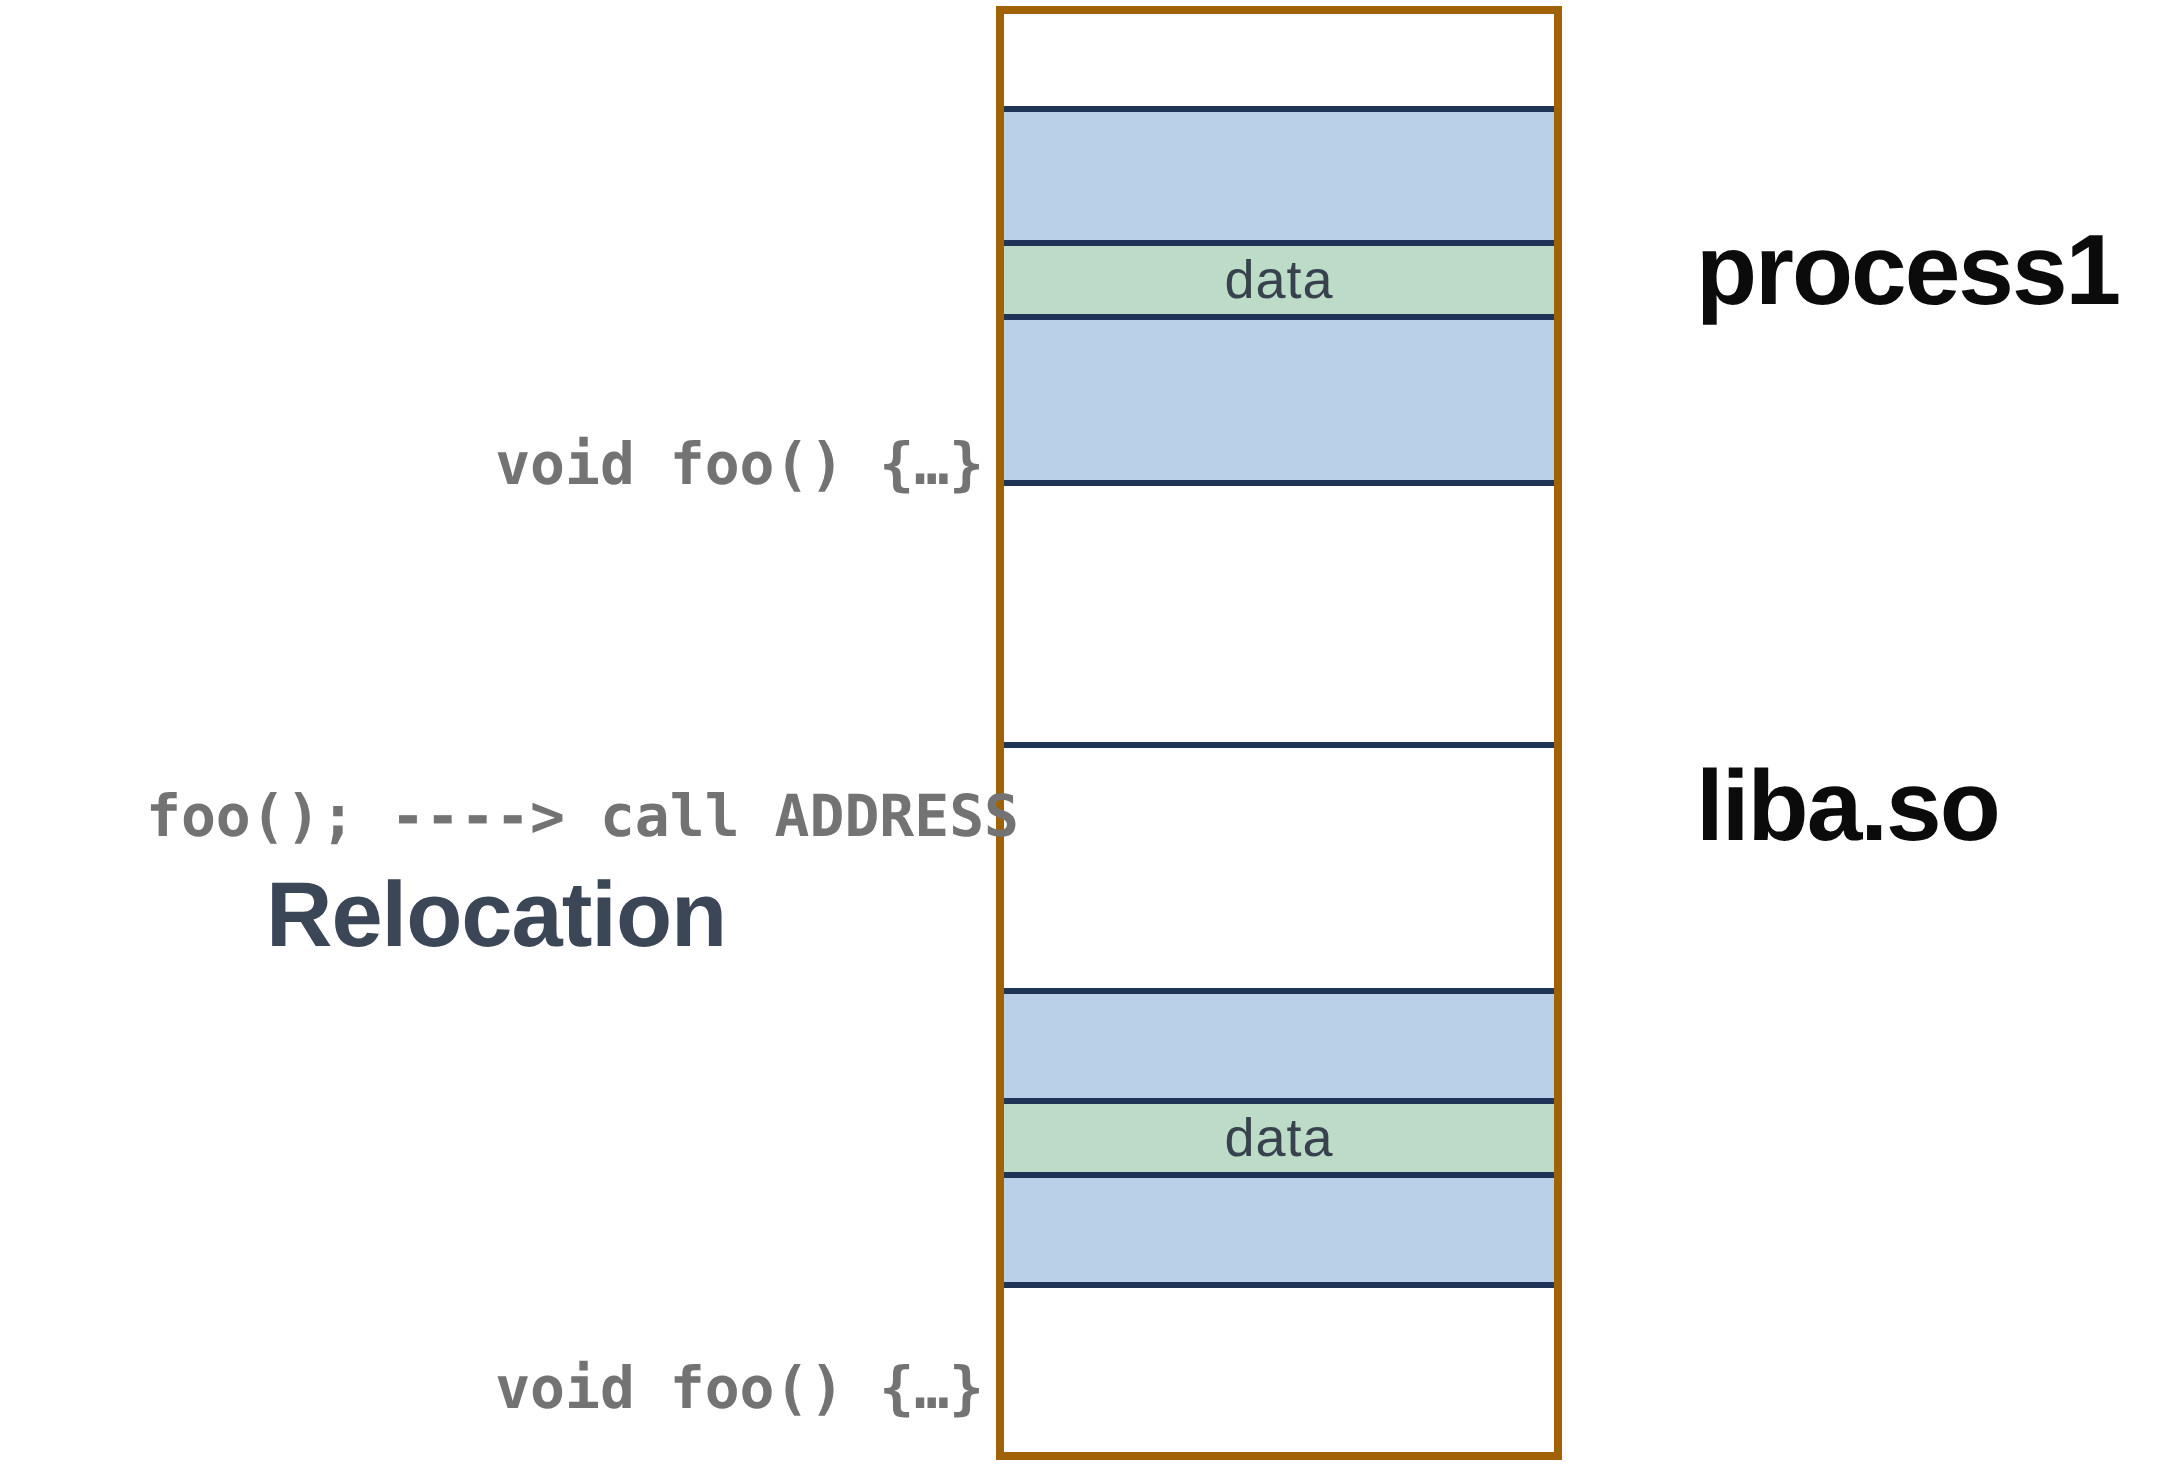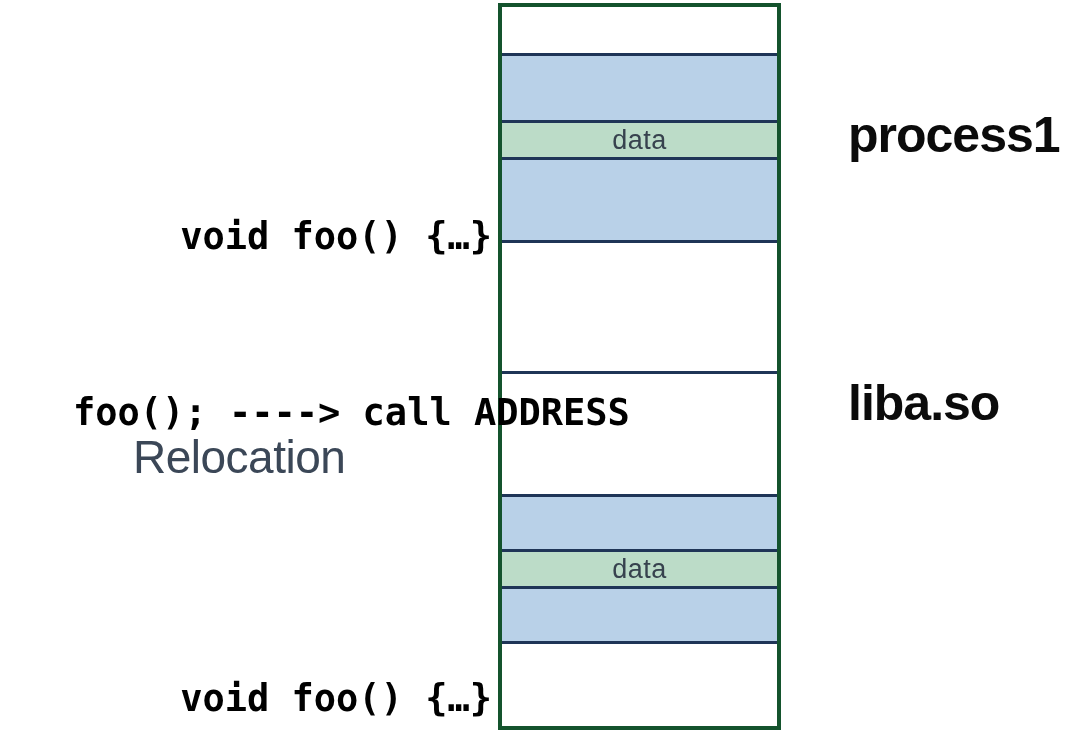--- a/index.html
+++ b/index.html
@@ -16,21 +16,21 @@
     overflow: hidden;
   }
 
   
   .column {
     position: absolute;
     left: 498px;
     top: 3px;
     width: 275px;          
     height: 719px;         
-    border: 4px solid #14532d;
+    border: 4px solid #a16207;
     display: flex;
     flex-direction: column;
   }
   .seg {
     box-sizing: border-box;
     border-bottom: 3px solid #1f3557;
     display: flex;
     align-items: center;
     justify-content: center;
   }
@@ -44,35 +44,35 @@
     color: #37424e;
     letter-spacing: 0.5px;
     line-height: 1;
   }
 
   
   .mono {
     position: absolute;
     font-family: "DejaVu Sans Mono", "Liberation Mono", monospace;
     font-weight: 600;
-    font-size: 37px;
-    color: #000000;
+    font-size: 29px;
+    color: #737373;
     white-space: pre;
     line-height: 1.15;
   }
   .void-foo-top    { right: 588px; top: 216px; }
   .call-line       { left: 28px;  top: 392px; margin-left: 45px; }
   .void-foo-bottom { right: 588px; top: 678px; }
 
   .relocation-title {
     position: absolute;
     left: 133px;
     top: 430px;
     font-family: "Liberation Sans", sans-serif;
-    font-weight: 400;
+    font-weight: 700;
     font-size: 46px;
     color: #3b4757;
     letter-spacing: -0.5px;
     line-height: 1.2;
     text-align: right;
   }
 
   
   .region-label {
     position: absolute;

